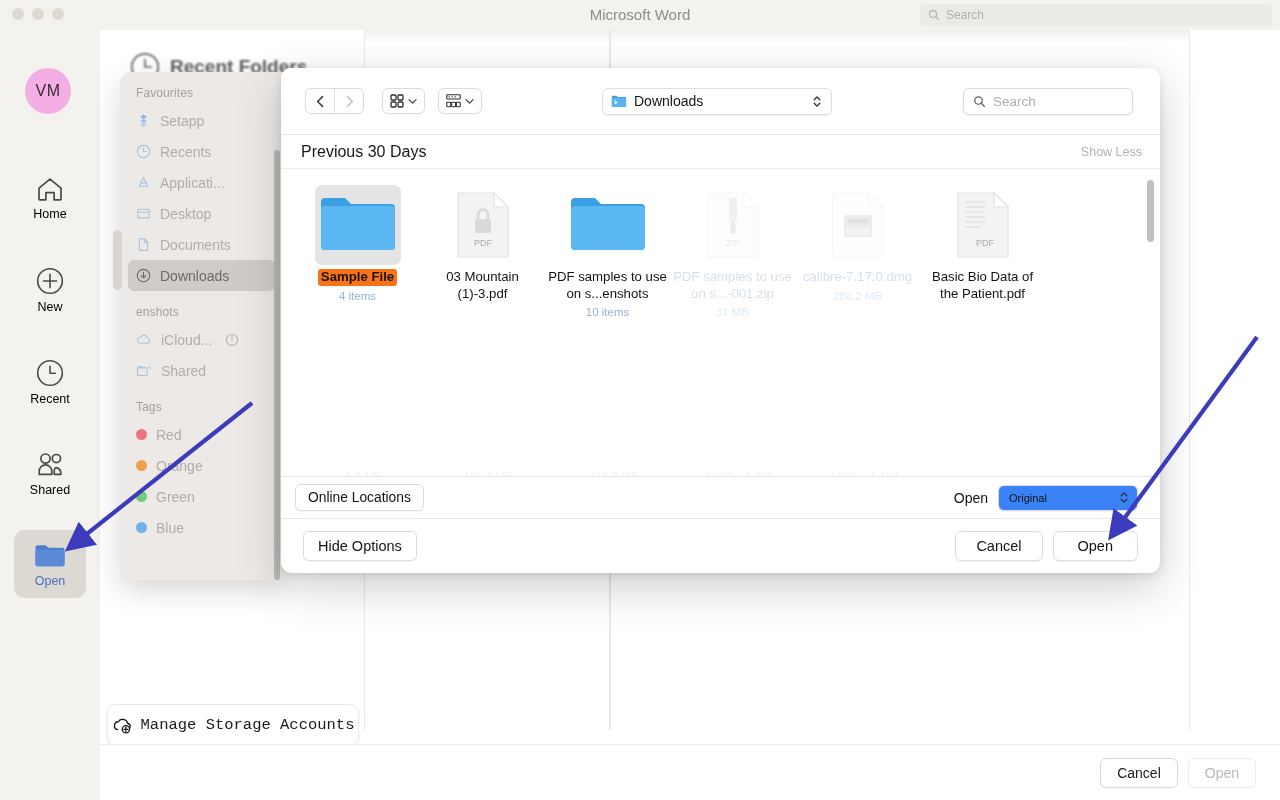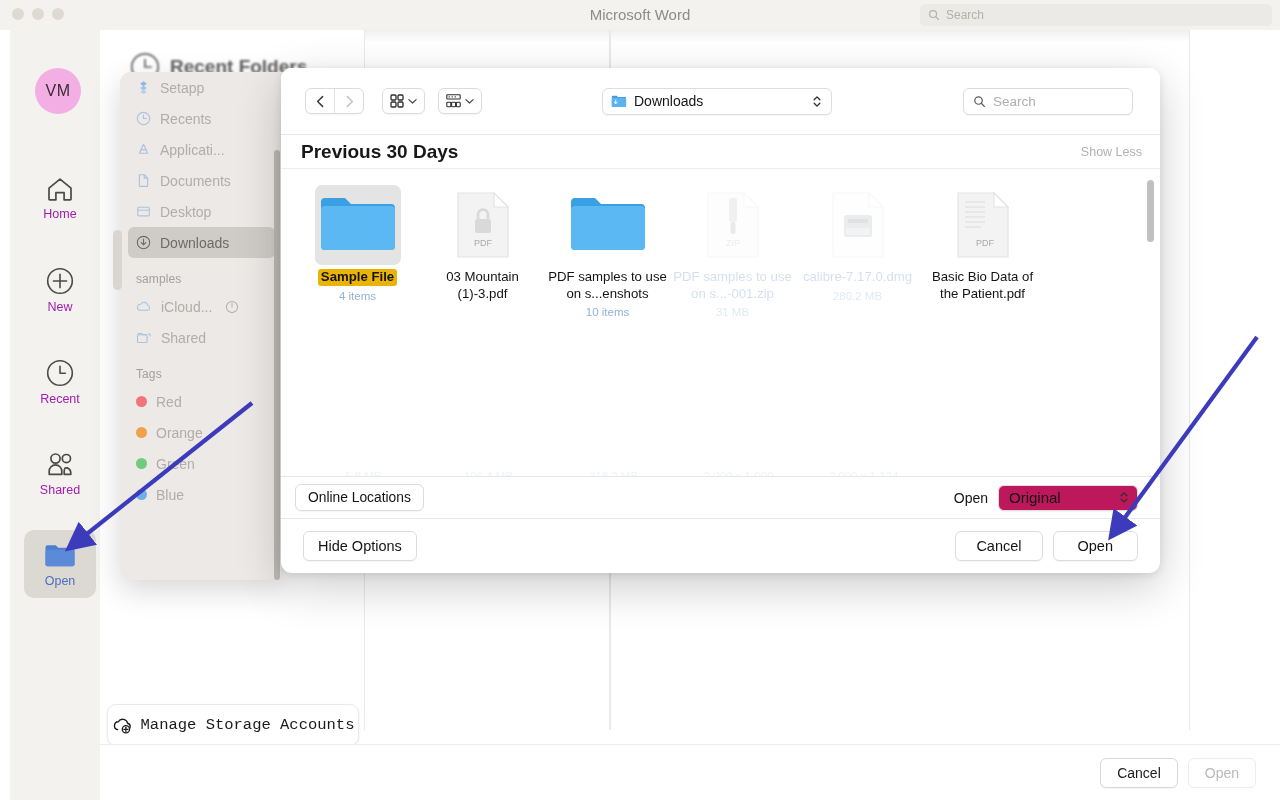--- a/index.html
+++ b/index.html
@@ -36,37 +36,37 @@
   .word-search {
     position: absolute; right: 8px; top: 4px;
     width: 352px; height: 22px;
     background: #eceae6; border-radius: 5px;
     display: flex; align-items: center; padding: 0 8px; gap: 6px;
   }
   .word-search .ph { font-size: 12px; color: #b3b0ab; }
 
   
   .rail {
-    position: absolute; left: 10px; top: 30px; bottom: 0; width: 100px;
+    position: absolute; left: 0; top: 30px; bottom: 0; width: 100px;
     background: #f4f2ee;
   }
   .avatar {
     position: absolute; left: 25px; top: 38px;
     width: 46px; height: 46px; border-radius: 50%;
     background: #f3aee4;
     display: flex; align-items: center; justify-content: center;
     font-size: 16px; color: #3a2b36; letter-spacing: .5px;
   }
   .rail-item {
     position: absolute; left: 14px; width: 72px; height: 68px;
     border-radius: 10px;
     display: flex; flex-direction: column; align-items: center; justify-content: center;
     gap: 5px;
   }
-  .rail-item .lbl { font-size: 12.5px; color: #a21caf; }
+  .rail-item .lbl { font-size: 12.5px; color: #000000; }
   .rail-item.selected { background: #dcd9d3; }
   .rail-item.selected .lbl { color: #4b6fc4; }
 
   
   .doc-area { position: absolute; left: 100px; top: 30px; right: 0; bottom: 0; background: #ffffff; }
   .page {
     position: absolute; background: #fff;
     border-left: 1px solid #e9e9e9; border-right: 1px solid #e9e9e9;
     box-shadow: 0 0 0 0 rgba(0,0,0,0);
   }
@@ -149,21 +149,21 @@
     box-shadow: 0 1px 1px rgba(0,0,0,.04);
   }
   .sheet-search .ph { font-size: 13.5px; color: #aeaeae; }
 
   .group-hdr {
     position: absolute; left: 0; right: 0; top: 67px; height: 34px;
     border-bottom: 1px solid #ededed;
     display: flex; align-items: center; justify-content: space-between;
     padding: 0 18px 0 20px;
   }
-  .group-hdr .t { font-size: 19px; color: #181818; font-weight: 700; }
+  .group-hdr .t { font-size: 16px; color: #181818; font-weight: 400; }
   .group-hdr .a { font-size: 12.5px; color: #b1b1b1; }
 
   .filegrid {
     position: absolute; left: 0; right: 18px; top: 101px; bottom: 97px;
     padding: 12px 10px 0 14px;
     display: flex; flex-wrap: wrap; align-content: flex-start;
     overflow: hidden;
   }
   .cell {
     width: 125px; padding: 4px 2px 6px; text-align: center;
@@ -171,21 +171,21 @@
   }
   .cell .thumbwrap {
     width: 86px; height: 80px; border-radius: 7px;
     display:flex; align-items:center; justify-content:center;
   }
   .cell.selected .thumbwrap { background: #e4e4e4; }
   .cell .nm {
     font-size: 13.2px; line-height: 16.5px; color: #141414;
     max-width: 119px; word-wrap: break-word;
   }
-  .cell.selected .nm { background: #eab308; border-radius: 3px; padding: 0 3px; font-weight: 600; }
+  .cell.selected .nm { background: #f97316; border-radius: 3px; padding: 0 3px; font-weight: 600; }
   .cell .sub { font-size: 11.5px; color: #8fb3d9; }
   .cell.dim { opacity: .28; }
   .cell.dim .nm { color: #6b8fbd; }
 
   .list-scrollbar {
     position: absolute; right: 6px; top: 112px;
     width: 7px; height: 62px; border-radius: 4px; background: #c0c0c0;
   }
 
   .optionsbar {
@@ -197,23 +197,23 @@
   .smallbtn {
     border: 1px solid #dcdcdc; background: #fff; border-radius: 6px;
     font-size: 13.8px; color: #141414; padding: 5px 12px;
     box-shadow: 0 1px 1px rgba(0,0,0,.04);
   }
   .open-as { display: flex; align-items: center; gap: 10px; }
   .open-as .lab { font-size: 14px; color: #131313; }
   .openpop {
     display:flex; align-items:center; justify-content:space-between; gap:24px;
     height: 26px; padding: 0 8px 0 10px; min-width: 140px;
-    border:1px solid #dedede; border-radius:6px; background:#be185d;
+    border:1px solid #dedede; border-radius:6px; background:#3b82f6;
     box-shadow: 0 1px 1px rgba(0,0,0,.05);
-    font-size: 15px; color: #121212;
+    font-size: 11px; color: #121212;
   }
   .actionbar {
     position: absolute; left: 0; right: 0; bottom: 0; height: 55px;
     border-top: 1px solid #e7e7e7;
     display: flex; align-items: center; justify-content: space-between;
     padding: 0 22px 0 22px;
   }
   .actionbar .right { display: flex; gap: 10px; }
 
   
@@ -362,20 +362,21 @@
     </div>
 
     <div class="word-bottombar">
       <button class="btn">Cancel</button>
       <button class="btn ghost">Open</button>
     </div>
   </div>
 
   <div class="fsidebar">
 
+    <div class="fsection">Favourites</div>
 
     <div class="frow">
       <span class="ic">
         <svg width="15" height="15" viewBox="0 0 16 16">
             <path d="M8 1.4 11.6 4 8 6.6 4.4 4z" fill="#8bb6e8"></path>
             <path d="M8 6 11.6 8.6 8 11.2 4.4 8.6z" fill="#9cc3ec"></path>
             <path d="M8 10.2 11.6 12.8 8 15 4.4 12.8z" fill="#b4d2f0"></path>
           </svg>
       </span>
       <span>Setapp</span>
@@ -397,48 +398,48 @@
             <path d="M8 2.4 12.4 12H3.6z" fill="none" stroke="#a9c4e0" stroke-width="1.2" stroke-linejoin="round"></path>
             <line x1="5" y1="8.4" x2="11" y2="8.4" stroke="#a9c4e0" stroke-width="1.2"></line>
           </svg>
       </span>
       <span>Applicati...</span>
     </div>
 
     <div class="frow">
       <span class="ic">
         <svg width="15" height="15" viewBox="0 0 16 16">
+            <rect x="1.8" y="3.4" width="12.4" height="9.2" rx="1.4" fill="none" stroke="#a9c4e0" stroke-width="1.2"></rect>
+            <line x1="1.8" y1="6.6" x2="14.2" y2="6.6" stroke="#a9c4e0" stroke-width="1.2"></line>
+          </svg>
+      </span>
+      <span>Desktop</span>
+    </div>
+
+    <div class="frow">
+      <span class="ic">
+        <svg width="15" height="15" viewBox="0 0 16 16">
             <path d="M3.6 1.8h5.2l3.6 3.6v8.8H3.6z" fill="none" stroke="#a9c4e0" stroke-width="1.2" stroke-linejoin="round"></path>
             <path d="M8.8 1.8v3.6h3.6" fill="none" stroke="#a9c4e0" stroke-width="1.2"></path>
           </svg>
       </span>
       <span>Documents</span>
-    </div>
-
-    <div class="frow">
-      <span class="ic">
-        <svg width="15" height="15" viewBox="0 0 16 16">
-            <rect x="1.8" y="3.4" width="12.4" height="9.2" rx="1.4" fill="none" stroke="#a9c4e0" stroke-width="1.2"></rect>
-            <line x1="1.8" y1="6.6" x2="14.2" y2="6.6" stroke="#a9c4e0" stroke-width="1.2"></line>
-          </svg>
-      </span>
-      <span>Desktop</span>
     </div>
 
     <div class="frow active">
       <span class="ic">
         <svg width="15" height="15" viewBox="0 0 16 16">
             <circle cx="8" cy="8" r="6.6" fill="none" stroke="#6d6a67" stroke-width="1.2"></circle>
             <path d="M8 4.4v6M5.6 8.2 8 10.6l2.4-2.4" fill="none" stroke="#6d6a67" stroke-width="1.2" stroke-linecap="round" stroke-linejoin="round"></path>
           </svg>
       </span>
       <span>Downloads</span>
     </div>
 
-    <div class="fsection">samples</div>
+    <div class="fsection">enshots</div>
 
     <div class="frow">
       <span class="ic">
         <svg width="16" height="13" viewBox="0 0 18 13">
             <path d="M4.8 10.8A3.4 3.4 0 0 1 5.3 4a4.4 4.4 0 0 1 8.1 1.2 2.9 2.9 0 0 1-.4 5.6z" fill="none" stroke="#a9c4e0" stroke-width="1.2" stroke-linejoin="round"></path>
           </svg>
       </span>
       <span>iCloud...</span>
       <span class="ic" style="margin-left:4px">
         <svg width="14" height="14" viewBox="0 0 16 16">

